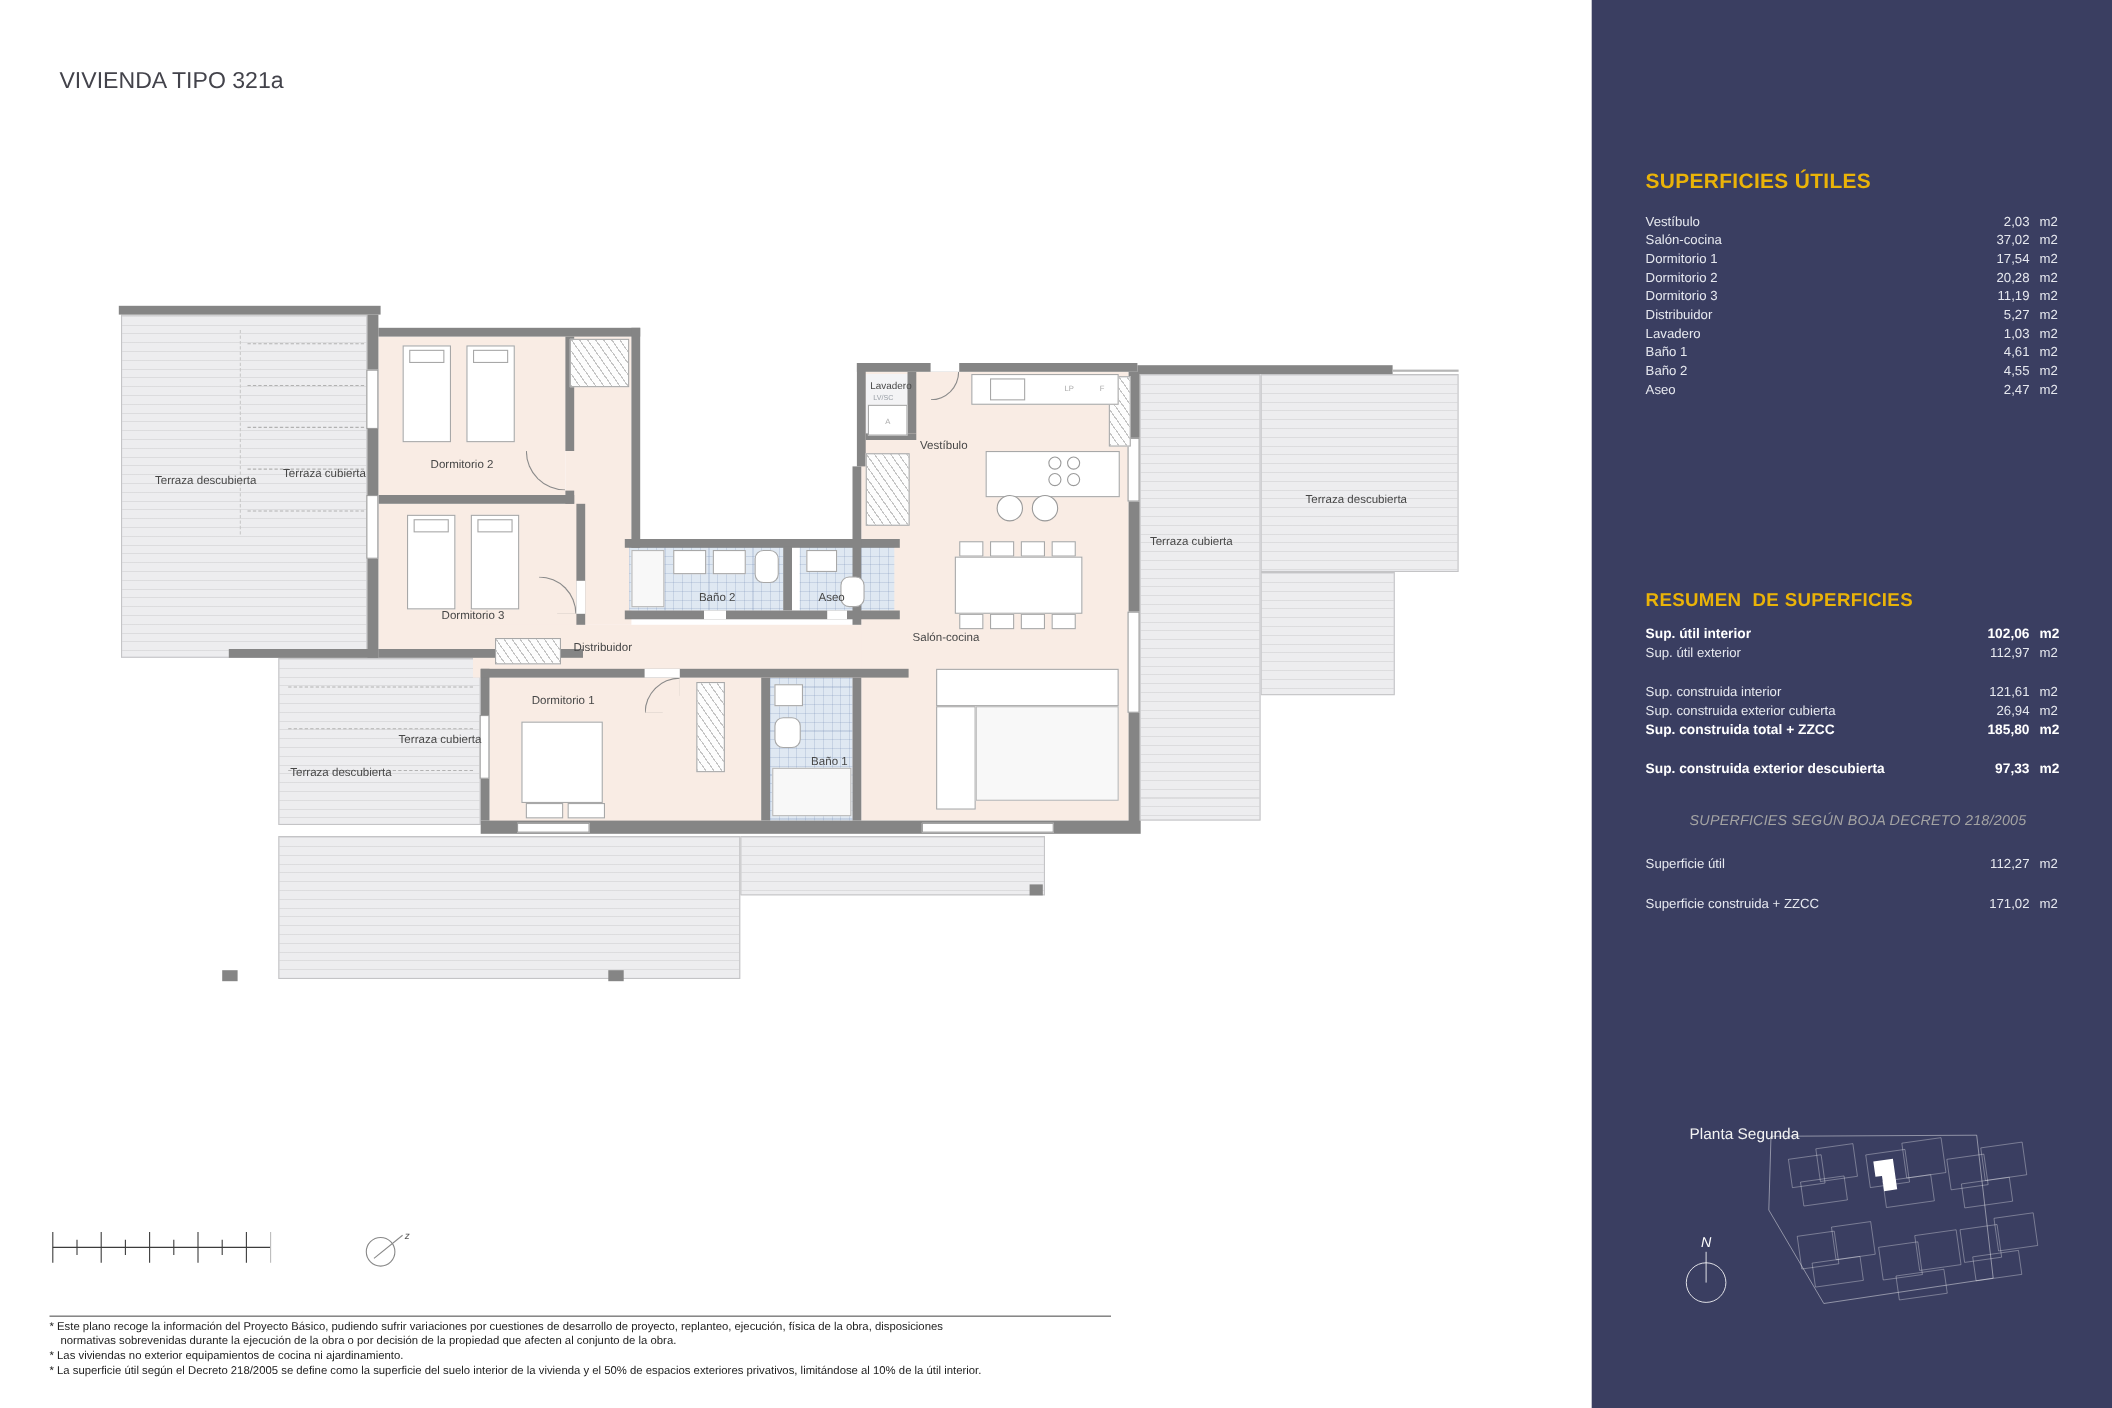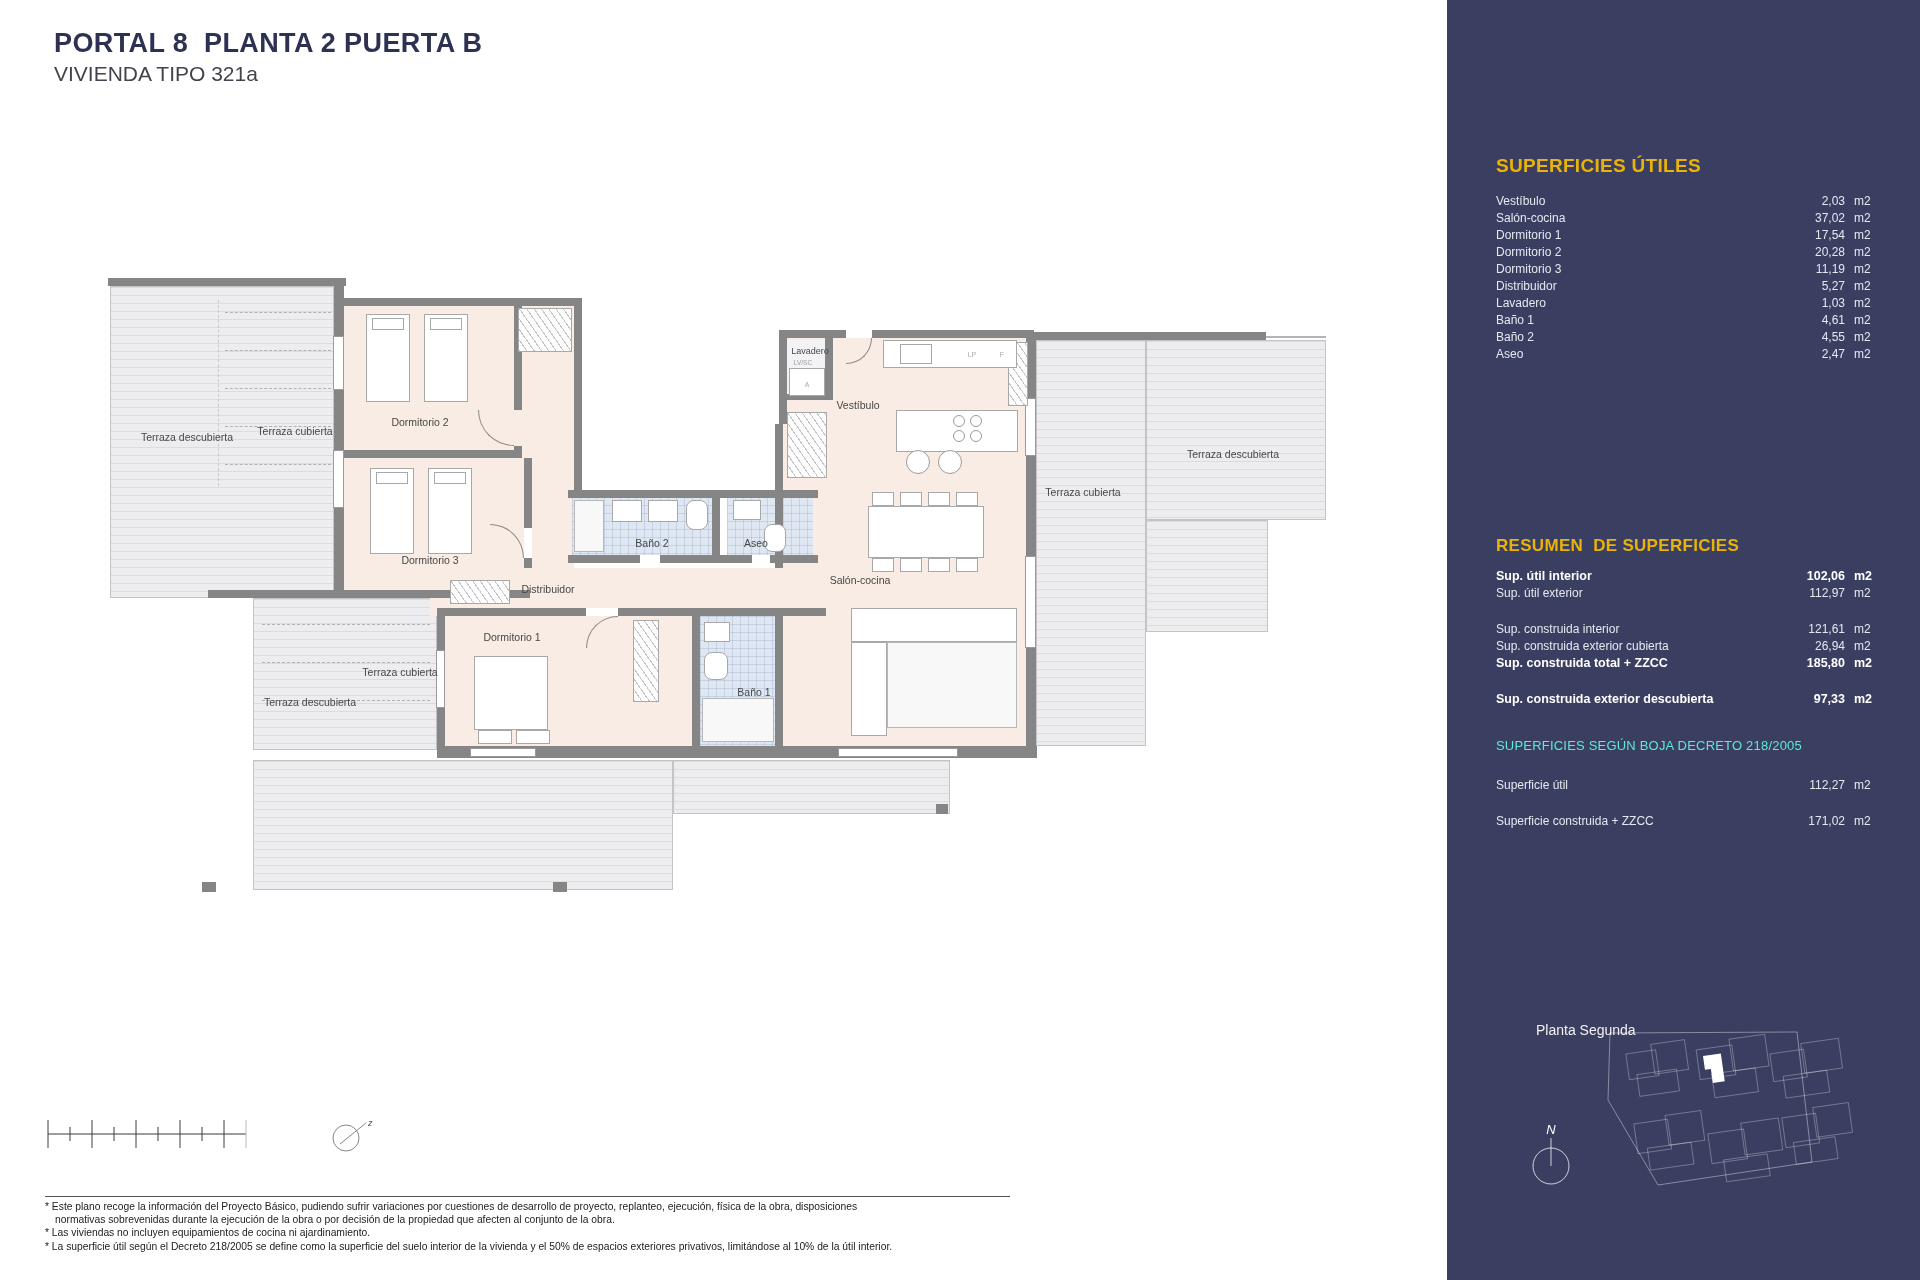--- a/index.html
+++ b/index.html
@@ -33,40 +33,39 @@
   .plan-label{position:absolute;transform:translate(-50%,-50%);font-size:10.5px;color:#474747;white-space:nowrap;}
   
   .hd-title{position:absolute;left:54px;top:28px;font-size:27px;font-weight:bold;color:#2d3252;
     letter-spacing:.4px;white-space:pre;}
   .hd-sub{position:absolute;left:54px;top:62px;font-size:21px;color:#43434b;}
   
   .sidebar{position:absolute;left:1447px;top:0;width:473px;height:1280px;background:#3a3e61;color:#e9ebf1;}
   .sb-block{position:absolute;left:49px;right:42px;}
   .sb-title{font-weight:bold;font-size:19px;color:#eab308;letter-spacing:.3px;white-space:pre;margin-bottom:16px;}
   .sb-title.small{font-size:17px;margin-bottom:12px;}
-  .sb-title.italic{font-size:13px;font-weight:normal;color:#5eead4;margin-bottom:24px;letter-spacing:.2px;}
+  .sb-title.italic{font-size:13px;font-style:italic;font-weight:normal;color:#a3a3a3;margin-bottom:24px;letter-spacing:.2px;margin-left:40px;}
   .s-row{display:flex;align-items:baseline;line-height:17px;font-size:12px;color:#e6e8ef;}
   .s-row.bold{font-weight:bold;color:#ffffff;font-size:12.5px;}
   .s-row.gap{margin-top:19px;}
   .s-label{flex:1;}
   .s-val{width:56px;text-align:right;}
   .s-unit{width:24px;margin-left:9px;}
   .siteplan-label{position:absolute;left:89px;top:1022px;font-size:14px;color:#f2f2f2;}
   
   .fn-rule{position:absolute;left:45px;top:1196px;width:965px;border-top:1.5px solid #555;}
   .fn-box{position:absolute;left:45px;top:1200px;width:1220px;}
   .fn{font-size:10.3px;line-height:13.2px;color:#222;white-space:nowrap;}
   .fn.indent{padding-left:10px;}
 </style>
 </head>
 <body>
 
 <div class="page">
 
-  <div class="hd-title">PORTAL 8  PLANTA 2 PUERTA B</div>
   <div class="hd-sub">VIVIENDA TIPO 321a</div>
 
   <div>
 
     <i class="hatch" style="left:110px;top:286px;width:224px;height:312px"></i>
     <i class="hatch" style="left:253px;top:598px;width:184px;height:152px"></i>
     <i class="hatch" style="left:253px;top:760px;width:420px;height:130px"></i>
     <i class="hatch" style="left:673px;top:760px;width:277px;height:54px"></i>
     <i class="hatch" style="left:1036px;top:340px;width:110px;height:406px"></i>
     <i class="hatch" style="left:1146px;top:340px;width:180px;height:180px"></i>
@@ -231,21 +230,21 @@
       <circle cx="300" cy="26" r="13" stroke="#888" fill="none"></circle>
       <line x1="294" y1="32" x2="320" y2="11" stroke="#888"></line>
       <text x="322" y="14" font-size="9" font-style="italic" fill="#555">z</text>
     </g>
   </svg>
 
   <div class="fn-rule"></div>
   <div class="fn-box">
       <div class="fn">* Este plano recoge la información del Proyecto Básico, pudiendo sufrir variaciones por cuestiones de desarrollo de proyecto, replanteo, ejecución, física de la obra, disposiciones</div>
       <div class="fn indent">normativas sobrevenidas durante la ejecución de la obra o por decisión de la propiedad que afecten al conjunto de la obra.</div>
-      <div class="fn">* Las viviendas no incluyen equipamientos de cocina ni ajardinamiento.</div>
+      <div class="fn">* Las viviendas no exterior equipamientos de cocina ni ajardinamiento.</div>
       <div class="fn">* La superficie útil según el Decreto 218/2005 se define como la superficie del suelo interior de la vivienda y el 50% de espacios exteriores privativos, limitándose al 10% de la útil interior.</div>
     </div>
 
   <div class="sidebar">
     <div class="sb-block" style="top:155px">
       <div class="sb-title">SUPERFICIES ÚTILES</div>
       <div>
           <div class="s-row">
             <span class="s-label">Vestíbulo</span>
             <span class="s-val">2,03</span>

